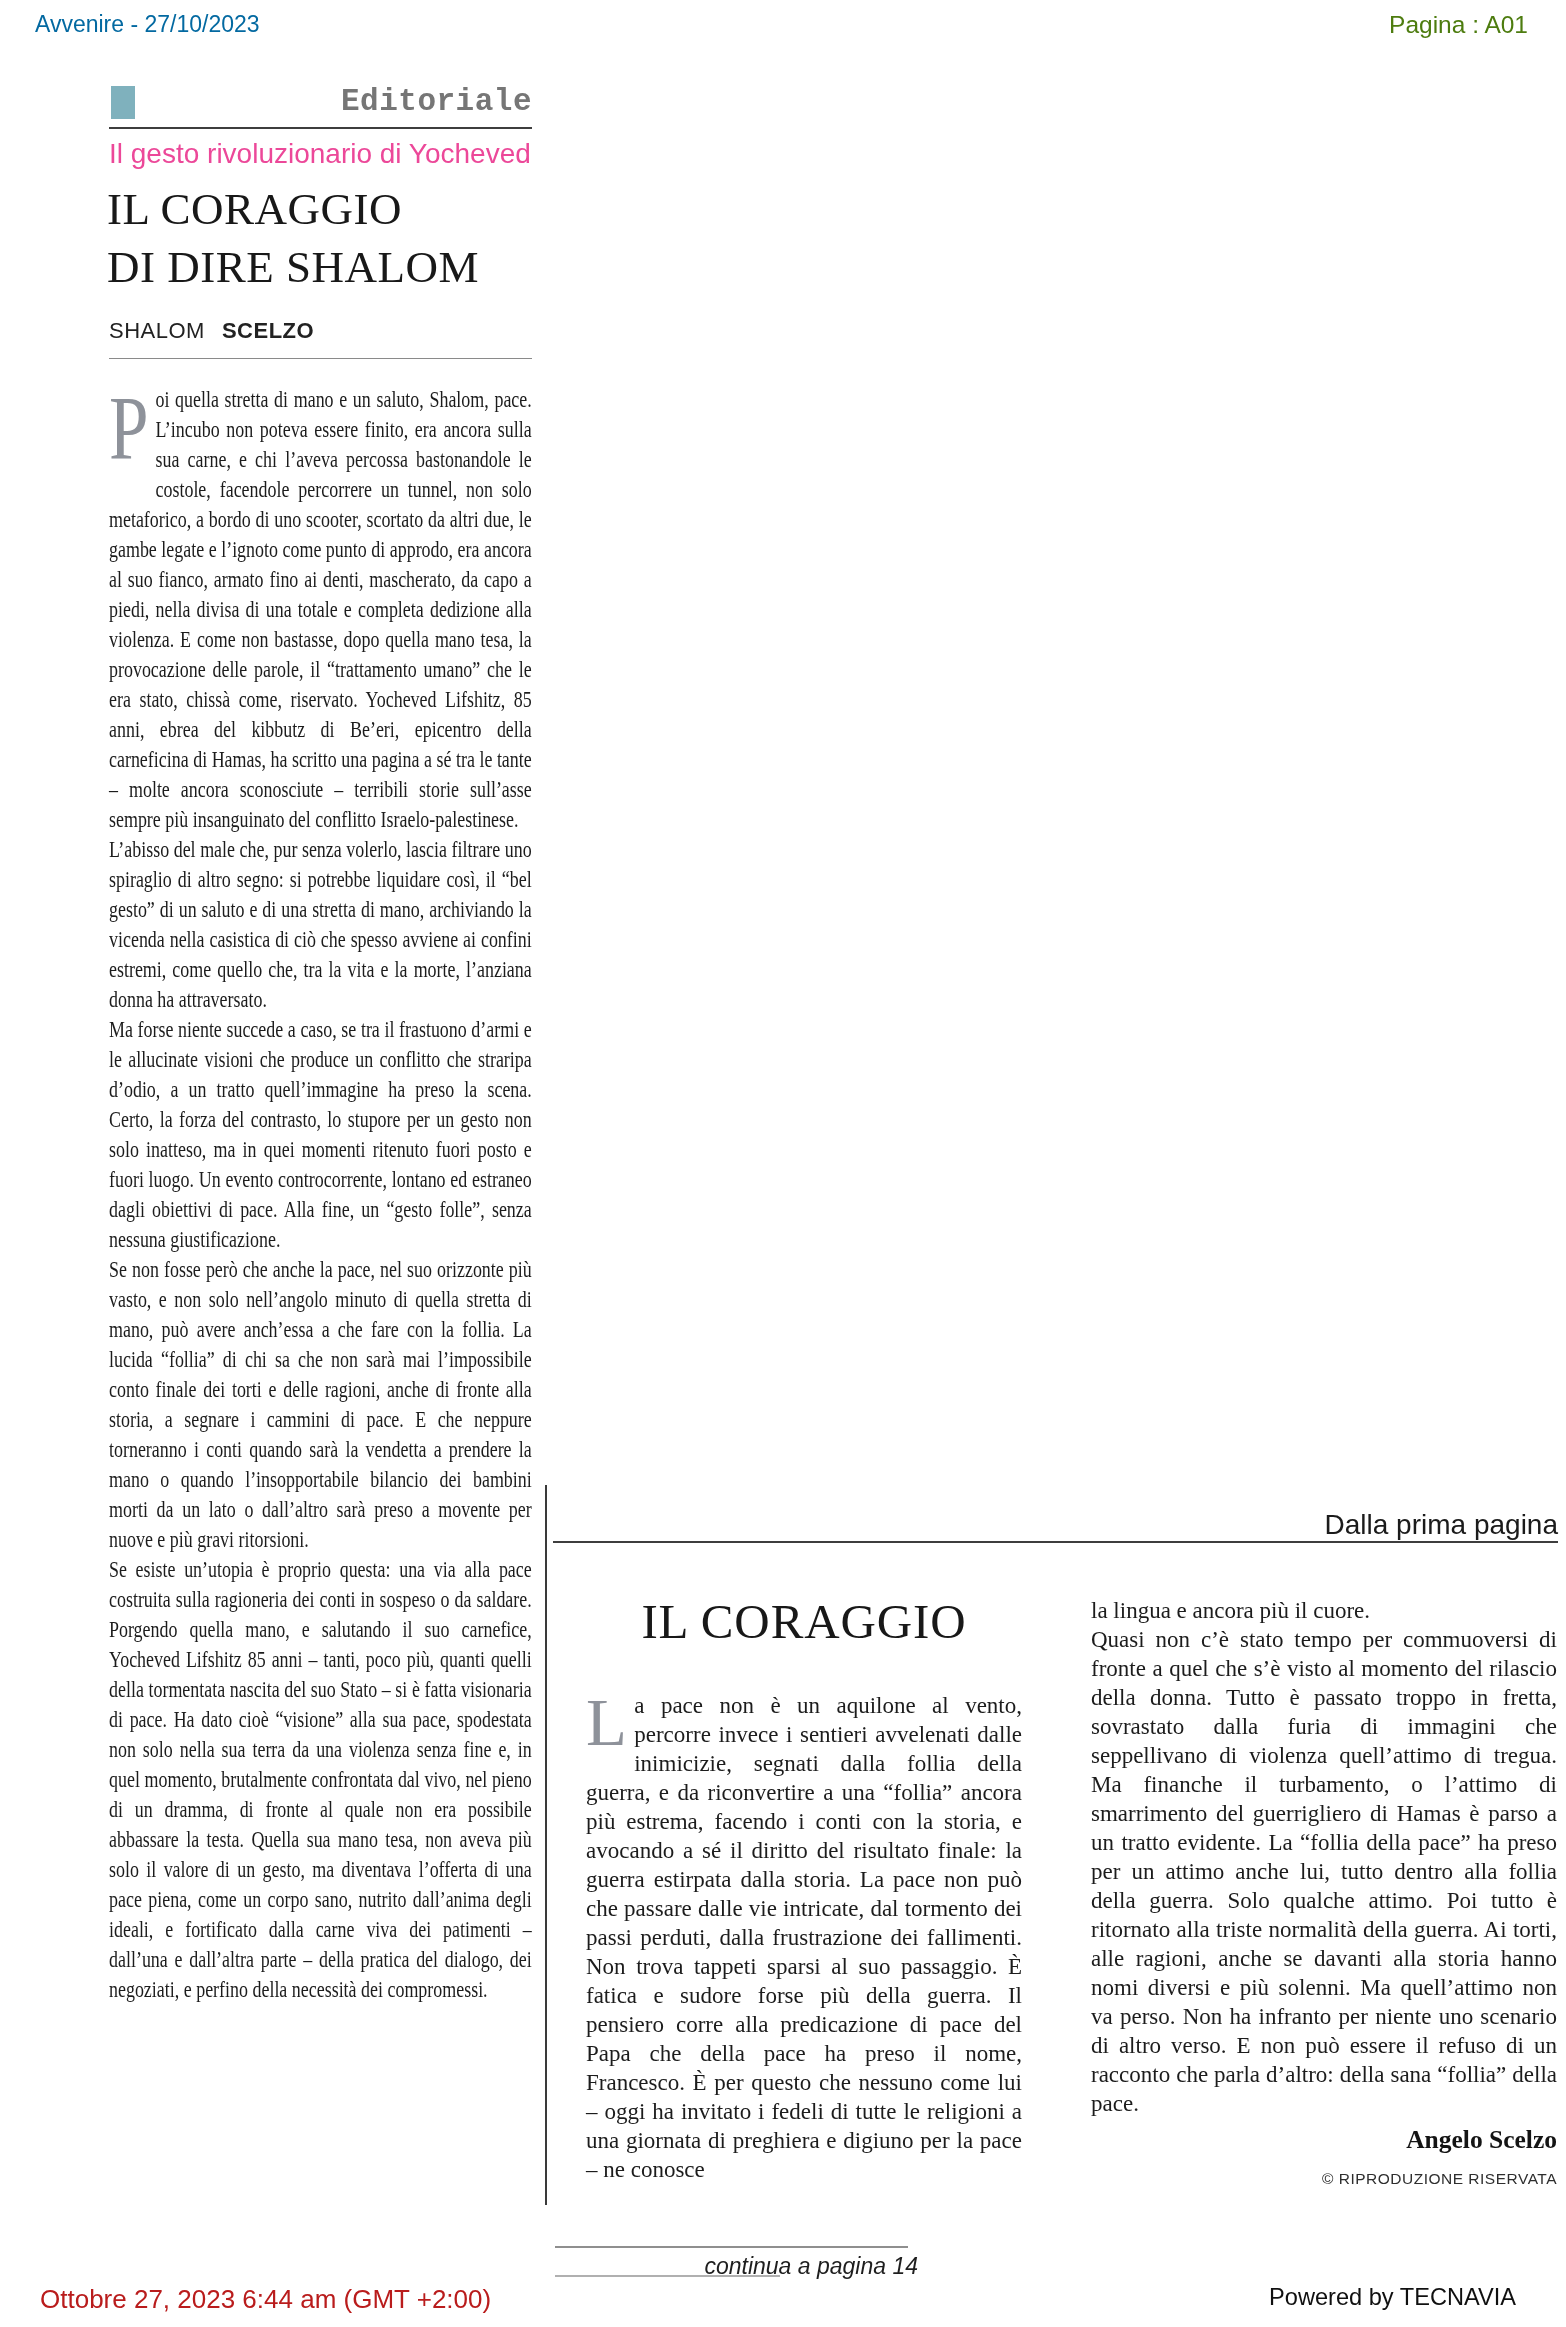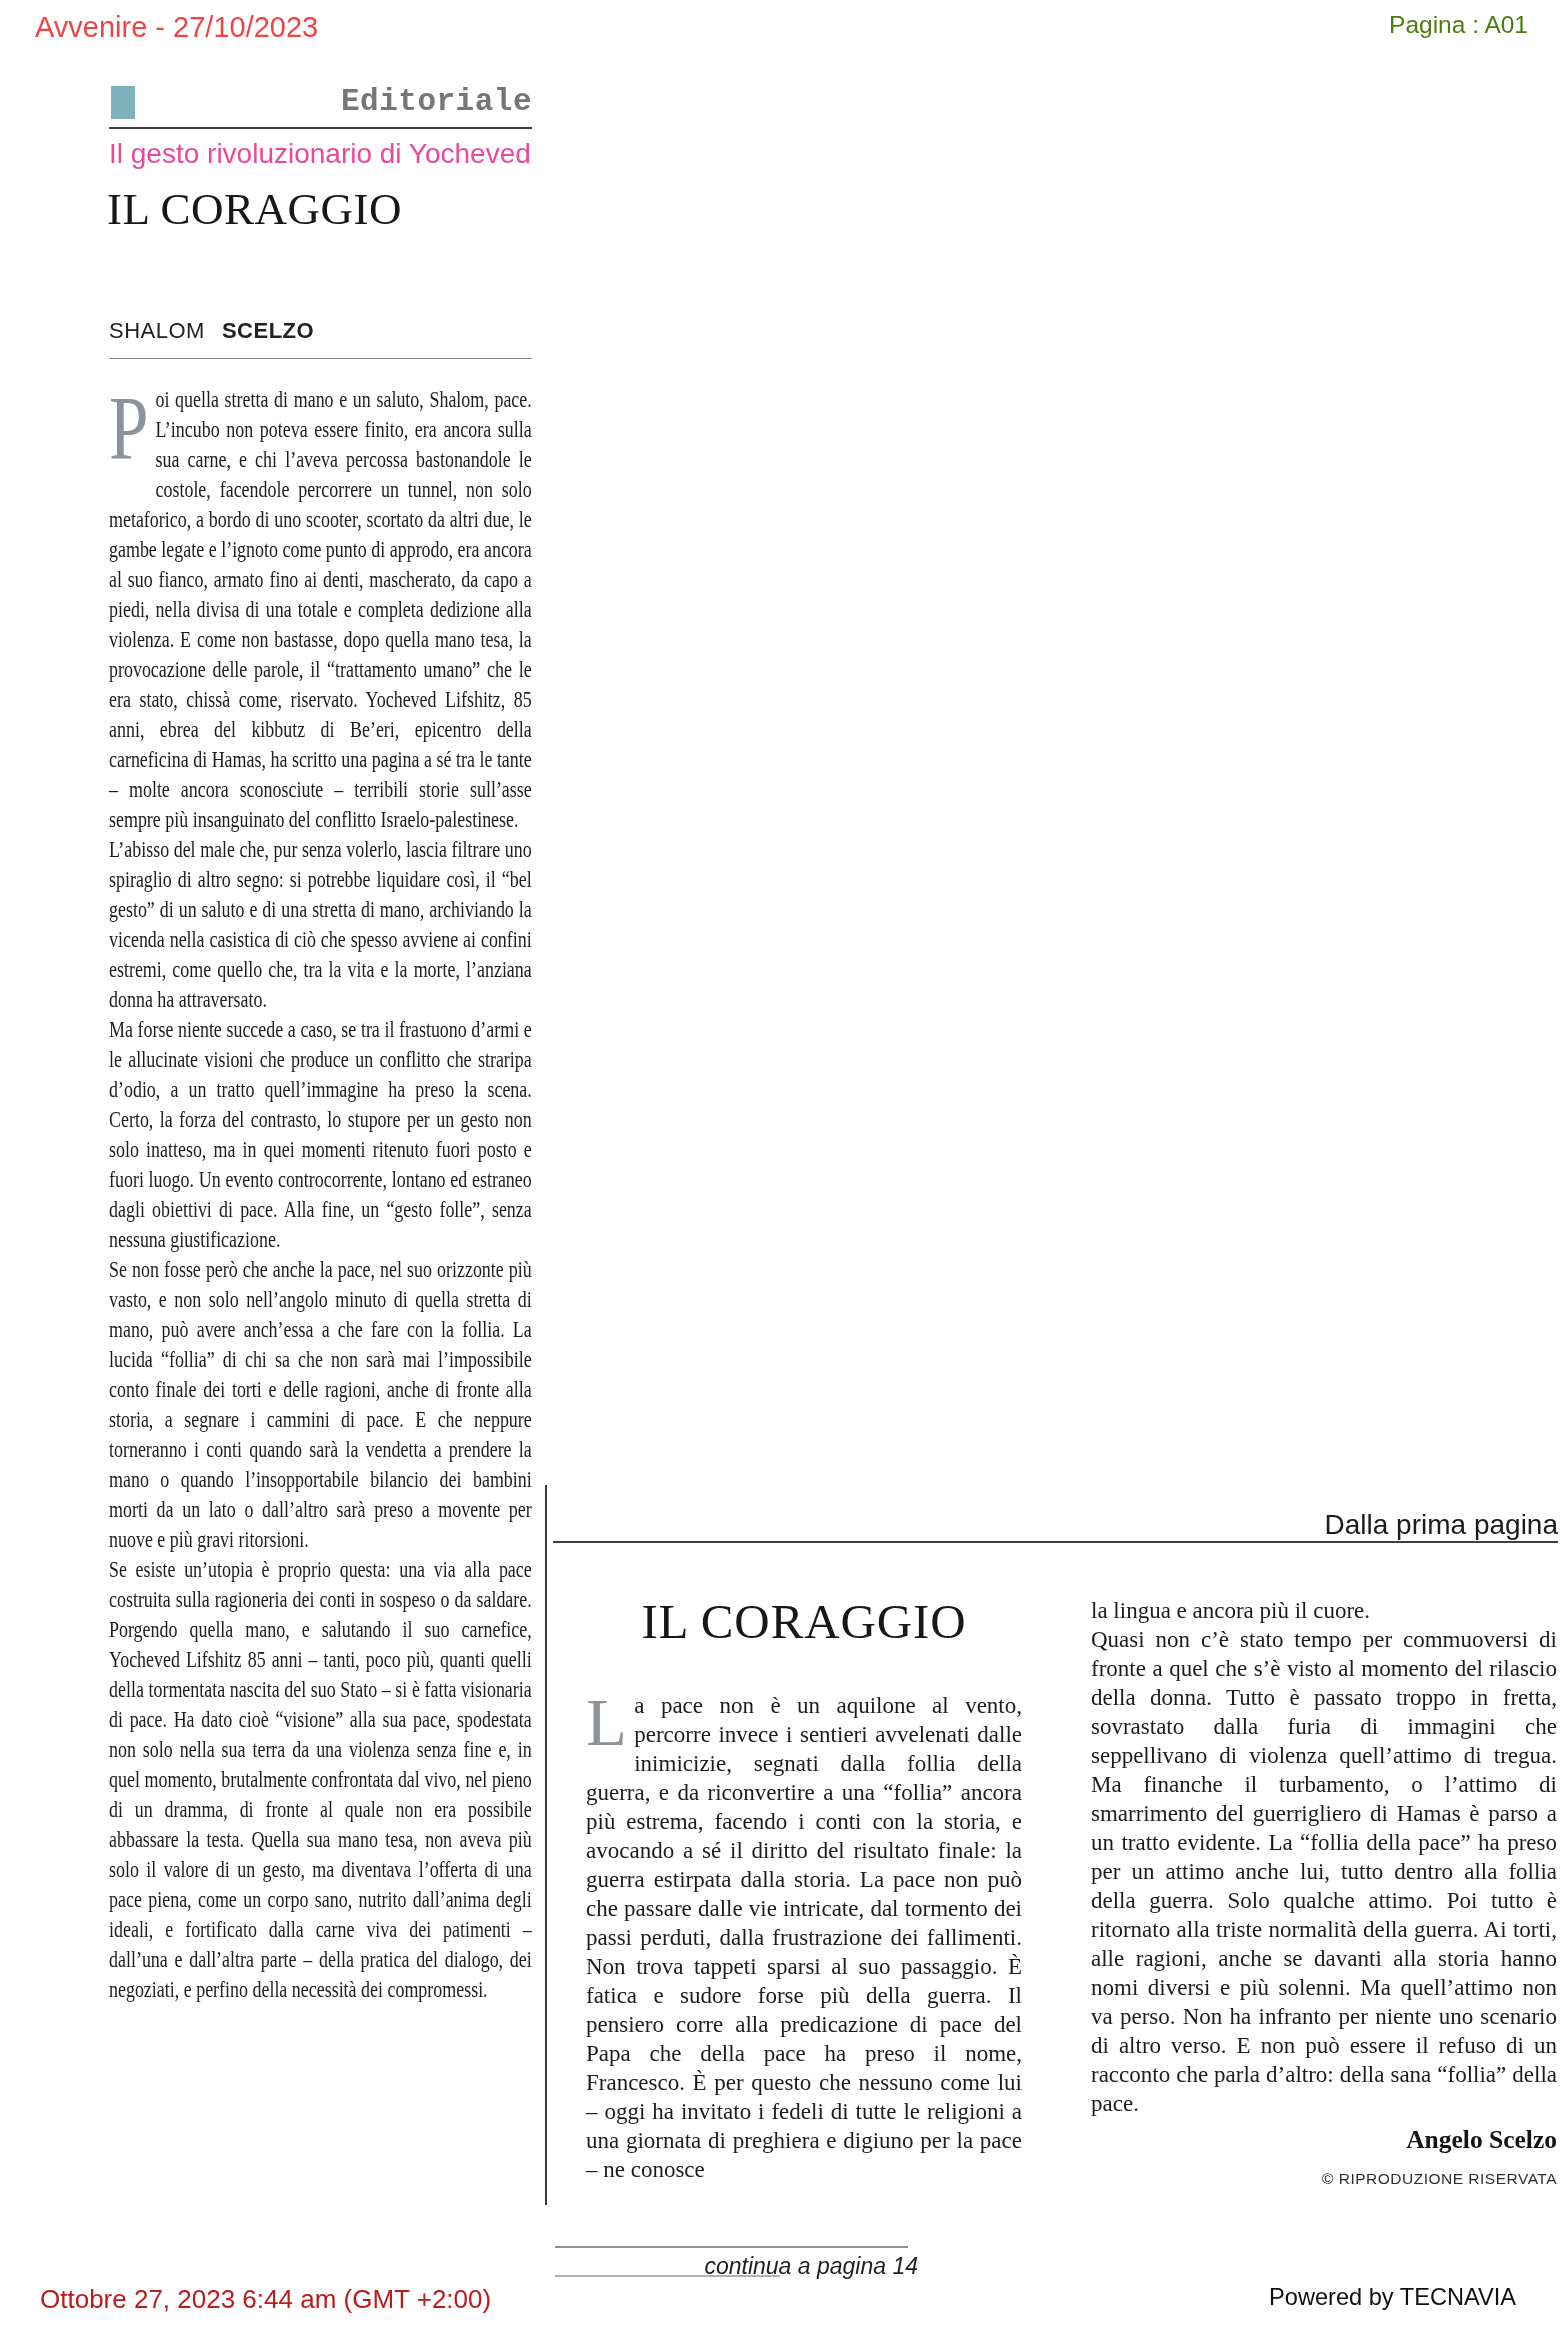--- a/index.html
+++ b/index.html
@@ -6,21 +6,21 @@
   .page{
     position:relative;
     width:1566px;height:2327px;
     background:#ffffff;
     margin:0 auto;
     overflow:hidden;
     font-family:"Liberation Sans","DejaVu Sans",sans-serif;
     color:var(--textcol,#1c1c1c);
   }
   
-  .hdr-left{position:absolute;left:35px;top:11px;font-size:29px;color:#ef4444;}
+  .hdr-left{position:absolute;left:35px;top:11px;font-size:23px;color:#0369a1;}
   .hdr-right{position:absolute;right:38px;top:11px;font-size:24.5px;color:#4d7c0f;}
 
   
   .ed-strip{position:absolute;left:109px;top:82px;width:423px;height:45px;
     border-bottom:2.7px solid var(--ruledark,#3e3e3e);font-family:Liberation Mono, monospace;}
   .ed-square{position:absolute;left:1.8px;top:3.6px;width:24.5px;height:33px;
     background:var(--accent,#7fb1bd);}
   .ed-label{position:absolute;right:0;top:1.8px;font-size:31px;font-weight:700;
     color:var(--labelgray,#767676);letter-spacing:0.5px;}
 
@@ -83,20 +83,21 @@
 
   <div class="ed-strip">
     <span class="ed-square"></span>
     <span class="ed-label">Editoriale</span>
   </div>
 
   <div class="kicker">Il gesto rivoluzionario di Yocheved</div>
 
   <h1 class="headline">
     <span class="hl">IL CORAGGIO</span>
+    <span class="hl">DI DIRE SHALOM</span>
   </h1>
 
   <div class="byline">
     <span class="by-first">SHALOM</span><span class="by-last">SCELZO</span>
   </div>
 
   <div class="body1">
     <p class="bp"><span class="dropcap">P</span><span>oi quella stretta di mano e un saluto, Shalom, pace. L’incubo non poteva essere finito, era ancora sulla sua carne, e chi l’aveva percossa bastonandole le costole, facendole percorrere un tunnel, non solo metaforico, a bordo di uno scooter, scortato da altri due, le gambe legate e l’ignoto come punto di approdo, era ancora al suo fianco, armato fino ai denti, mascherato, da capo a piedi, nella divisa di una totale e completa dedizione alla violenza. E come non bastasse, dopo quella mano tesa, la provocazione delle parole, il “trattamento umano” che le era stato, chissà come, riservato. Yocheved Lifshitz, 85 anni, ebrea del kibbutz di Be’eri, epicentro della carneficina di Hamas, ha scritto una pagina a sé tra le tante – molte ancora sconosciute – terribili storie sull’asse sempre più insanguinato del conflitto Israelo-palestinese.</span></p>
     <p class="bp">L’abisso del male che, pur senza volerlo, lascia filtrare uno spiraglio di altro segno: si potrebbe liquidare così, il “bel gesto” di un saluto e di una stretta di mano, archiviando la vicenda nella casistica di ciò che spesso avviene ai confini estremi, come quello che, tra la vita e la morte, l’anziana donna ha attraversato.</p>
     <p class="bp">Ma forse niente succede a caso, se tra il frastuono d’armi e le allucinate visioni che produce un conflitto che straripa d’odio, a un tratto quell’immagine ha preso la scena. Certo, la forza del contrasto, lo stupore per un gesto non solo inatteso, ma in quei momenti ritenuto fuori posto e fuori luogo. Un evento controcorrente, lontano ed estraneo dagli obiettivi di pace. Alla fine, un “gesto folle”, senza nessuna giustificazione.</p>

